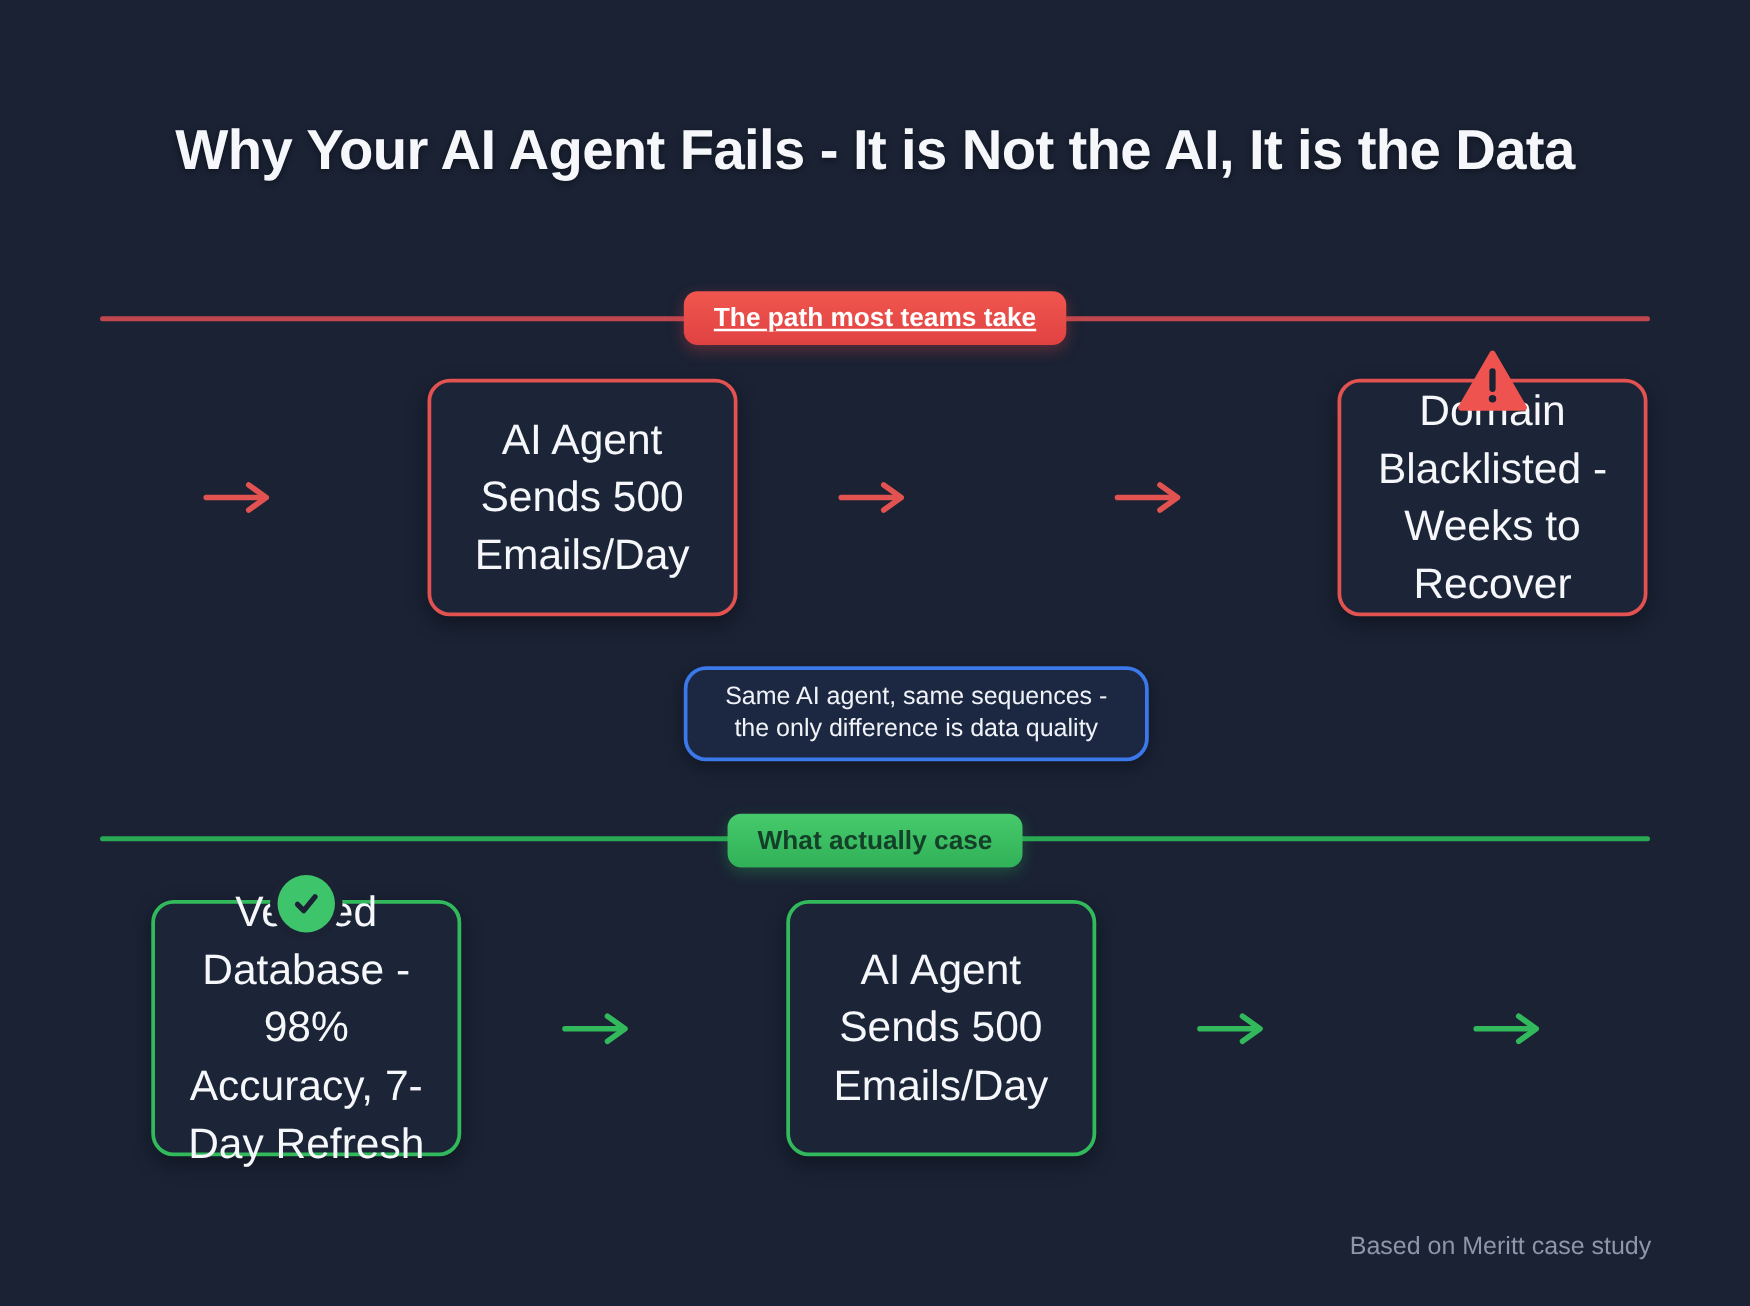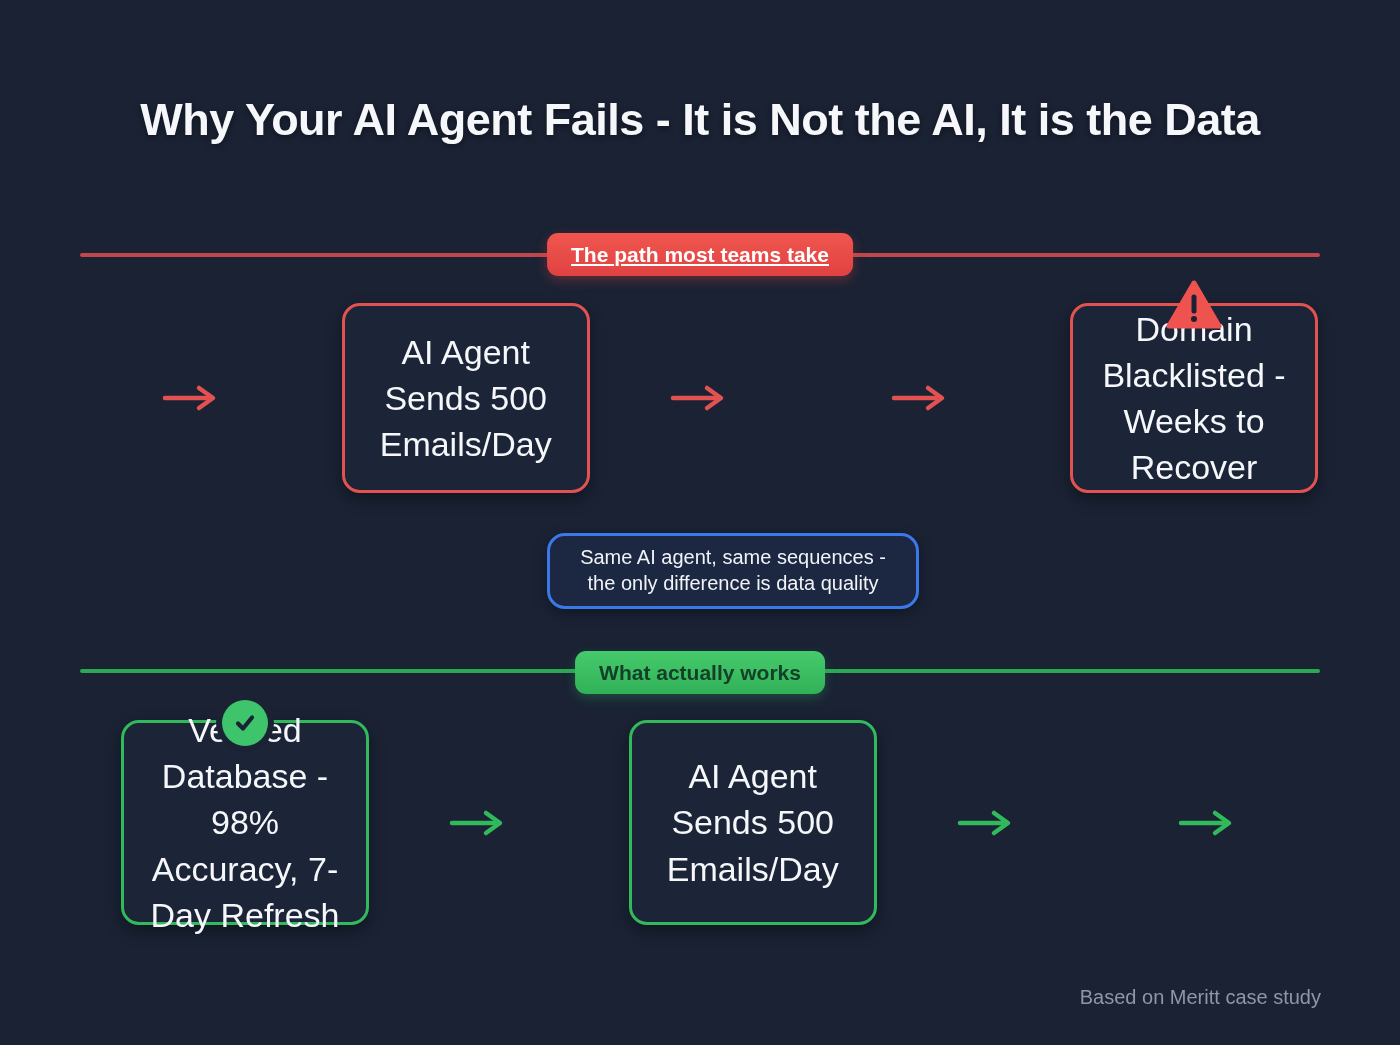--- a/index.html
+++ b/index.html
@@ -150,21 +150,21 @@
           <circle cx="28" cy="39" r="3" fill="#1a2234"></circle>
         </svg>
       </span>
       <span>Domain Blacklisted - Weeks to Recover</span>
     </div>
   </div>
 
   <div class="note">Same AI agent, same sequences - the only difference is data quality</div>
 
   <div class="divider green"></div>
-  <div class="banner green">What actually works</div>
+  <div class="banner green">What actually case</div>
 
   <div class="row works">
     <div class="step">
       <span class="chip circle green">
         <svg width="26" height="26" viewBox="0 0 26 26">
           <path d="M6 13.5 L11 18.5 L20 7.5" stroke="#1a2234" stroke-width="4.2" stroke-linecap="round" stroke-linejoin="round" fill="none"></path>
         </svg>
       </span>
       <span>Verified Database - 98% Accuracy, 7-Day Refresh</span>
     </div>

